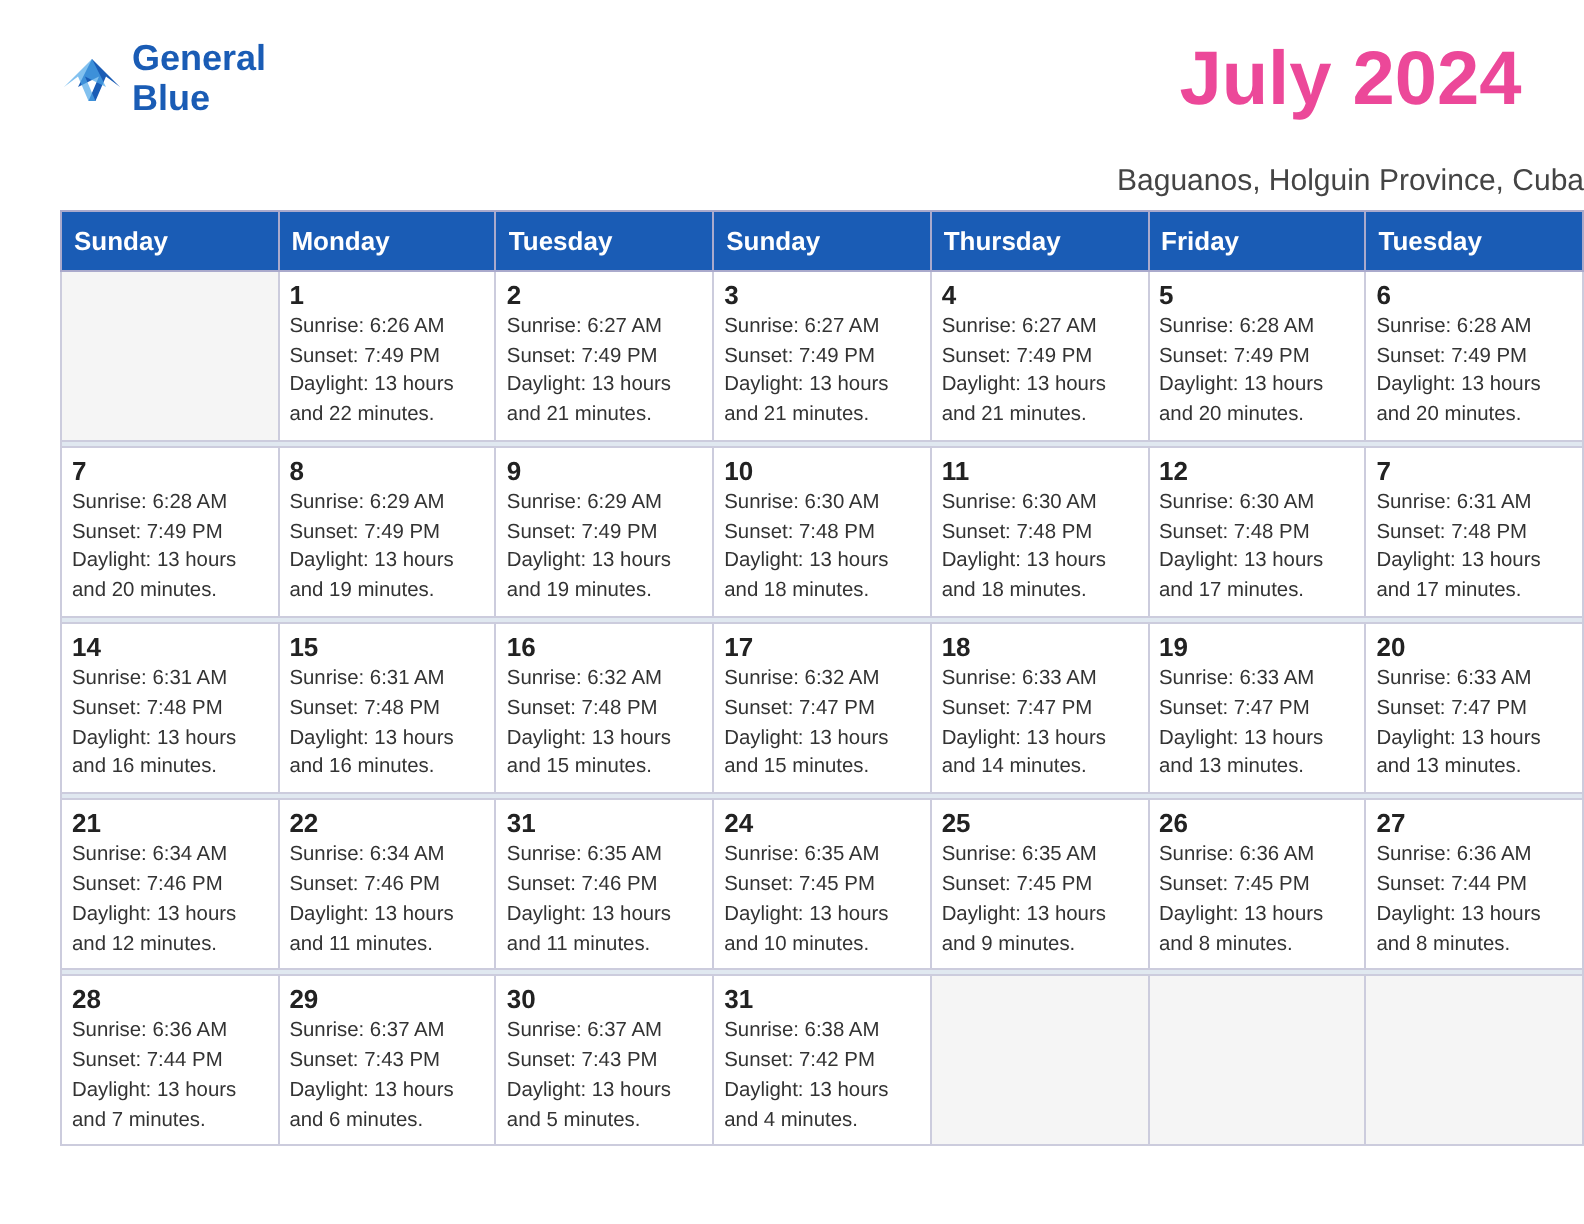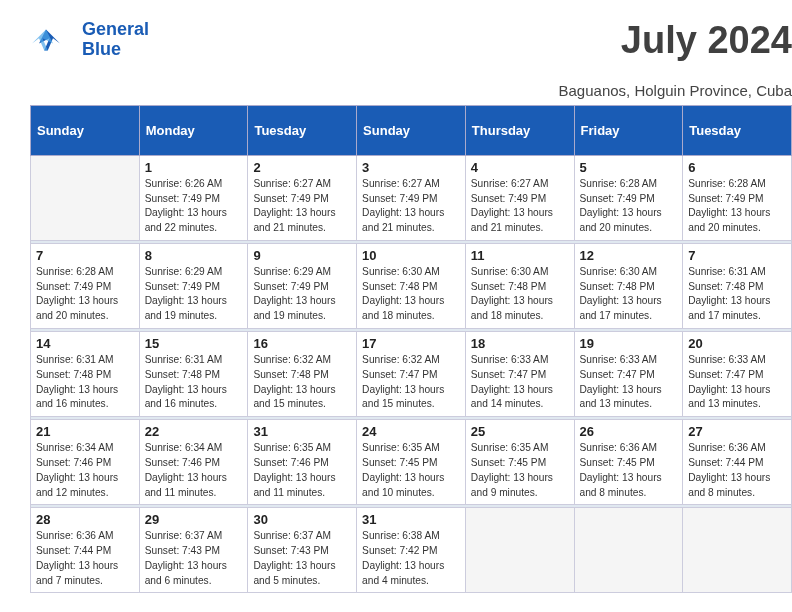--- a/index.html
+++ b/index.html
@@ -1,26 +1,26 @@
 <!DOCTYPE html>
 <html><head>
   <meta charset="utf-8">
   <style>
     * { box-sizing: border-box; margin: 0; padding: 0; }
     body { font-family: Arial, sans-serif; background: #fff; width: 792px; height: 612px; overflow: hidden; }
     .page { width: 792px; height: 612px; background: #fff; padding: 10px 15px; }
     .header-row { display: flex; justify-content: space-between; align-items: flex-start; margin-bottom: 6px; }
-    .logo { display: flex; align-items: center; gap: 20px; }
+    .logo { display: flex; align-items: center; gap: 4px; }
     .logo-text { font-size: 18px; font-weight: bold; color: #1a5cb5; line-height: 1.1; }
     .logo-bird { width: 32px; height: 28px; }
     .title-block { text-align: right; }
-    .month-title { font-size: 38px; font-weight: bold; color: #404040; line-height: 1.1; }
+    .month-title { font-size: 38px; font-weight: bold; color: #ec4899; line-height: 1.1; text-align: center; }
     .location { font-size: 15px; color: #444; margin-top: 20px; }
     .calendar { width: 100%; border-collapse: collapse; }
-    .calendar th { background: #1a5cb5; color: #fff; text-align: left; padding: 17px 6px; font-size: 13px; border: 1px solid #aac; }
+    .calendar th { background: #1a5cb5; color: #fff; text-align: left; padding: 7px 6px; font-size: 13px; border: 1px solid #aac; }
     .calendar td { border: 1px solid #ccd; vertical-align: top; padding: 4px 5px; font-size: 10.5px; color: #333; background: #fff; width: calc(100%/7); }
     .calendar td.empty { background: #f5f5f5; }
     .day-num { font-size: 13px; font-weight: bold; color: #222; margin-bottom: 2px; }
     .day-info { line-height: 1.45; color: #333; font-size: 10.2px; }
     .row-spacer { height: 3px; background: #e0e8f0; }
   </style>
 </head>
 <body>
 <div class="page">
 

